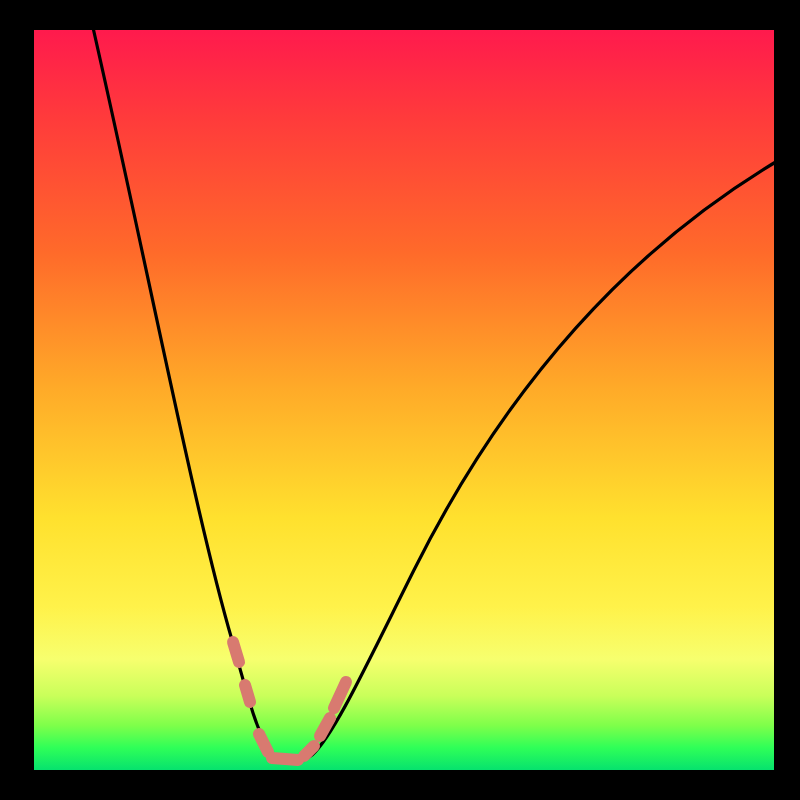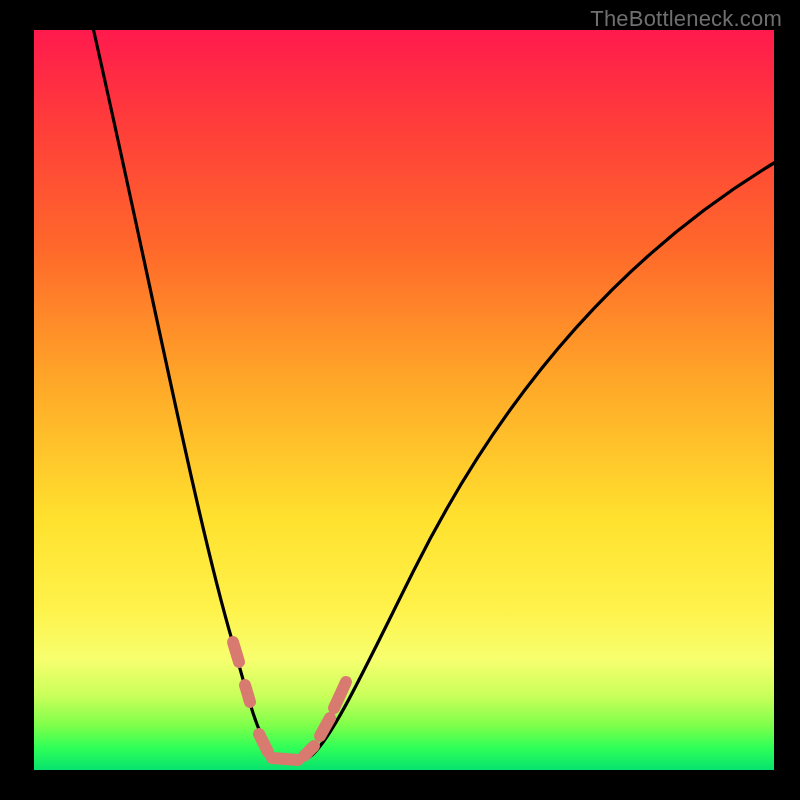--- a/index.html
+++ b/index.html
@@ -58,21 +58,20 @@
     width: 740px;
     height: 740px;
     overflow: visible;
   }
 </style>
 </head>
 <body>
 
 <div class="frame">
 
-  <div class="watermark">TheBottleneck.com</div>
 
   <div class="plot">
 
     <svg class="curve" viewBox="0 0 740 740">
 
       <path d="M 55 -20
                C 110 220, 160 480, 198 610
                C 212 660, 222 700, 235 720
                C 245 735, 260 738, 278 725
                C 300 705, 330 640, 380 540

